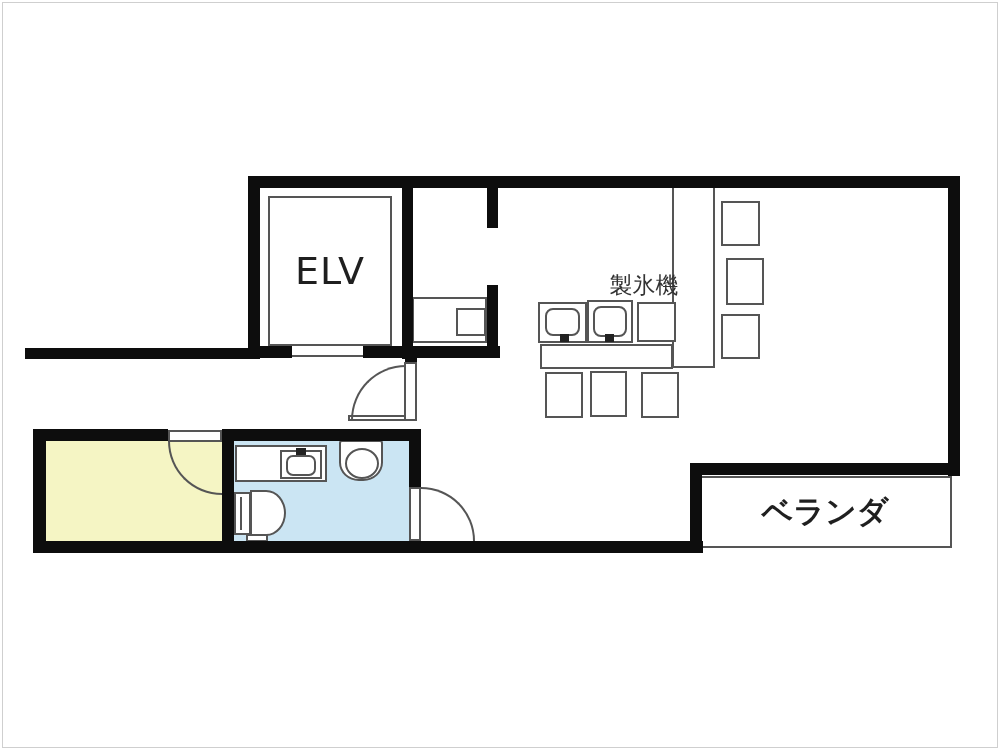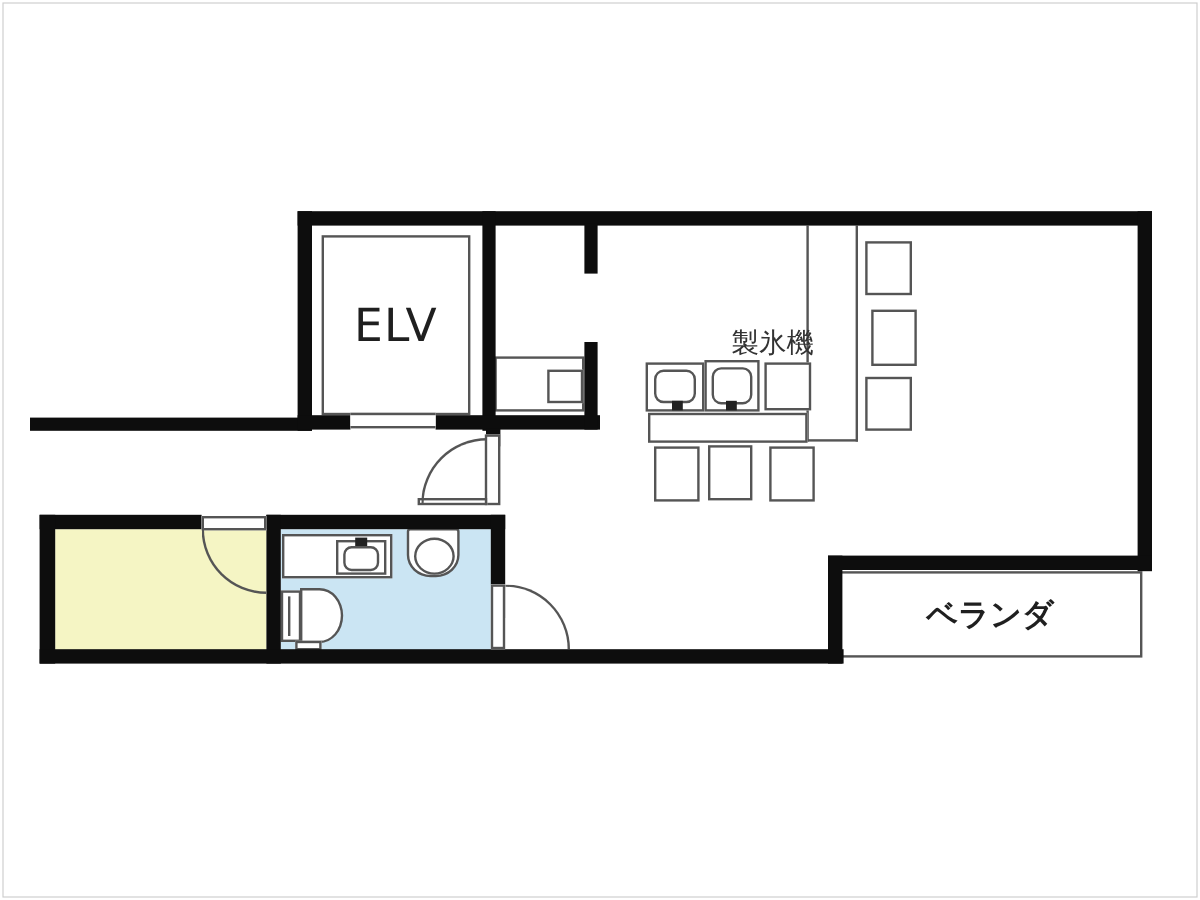--- a/index.html
+++ b/index.html
@@ -65,21 +65,21 @@
   <div class="box" style="left:286px;top:455px;width:30px;height:21px;border-radius:7px;"></div>
   <div class="tap" style="left:296px;top:448px;width:10px;height:7px;"></div>
   <div class="box basin-u" style="left:339px;top:440px;width:44px;height:41px;"></div>
   <div class="box basin-oval" style="left:345px;top:448px;width:34px;height:31px;"></div>
   <div class="box" style="left:234px;top:492px;width:17px;height:43px;"></div>
   <div class="tap" style="left:240px;top:497px;width:2px;height:33px;background:var(--line);"></div>
   <div class="box bowl" style="left:250px;top:490px;width:36px;height:46px;"></div>
   <div class="box" style="left:246px;top:534px;width:22px;height:8px;"></div>
 
   <div class="box" style="left:698px;top:476px;width:254px;height:72px;"></div>
-  <div class="lbl" style="left:698px;top:476px;width:254px;height:72px;font-size:26px;font-weight:600;">ベランダ</div>
+  <div class="lbl" style="left:698px;top:476px;width:254px;height:72px;font-size:31px;font-weight:600;">ベランダ</div>
 
 
   <div class="w" style="left:248px;top:176px;width:712px;height:12px;"></div>
   <div class="w" style="left:948px;top:176px;width:12px;height:300px;"></div>
   <div class="w" style="left:248px;top:176px;width:12px;height:183px;"></div>
   <div class="w" style="left:402px;top:176px;width:11px;height:183px;"></div>
   <div class="w" style="left:25px;top:348px;width:235px;height:11px;"></div>
   <div class="w" style="left:248px;top:346px;width:44px;height:12px;"></div>
   <div class="w" style="left:363px;top:346px;width:137px;height:12px;"></div>
   <div class="w" style="left:487px;top:186px;width:11px;height:42px;"></div>

